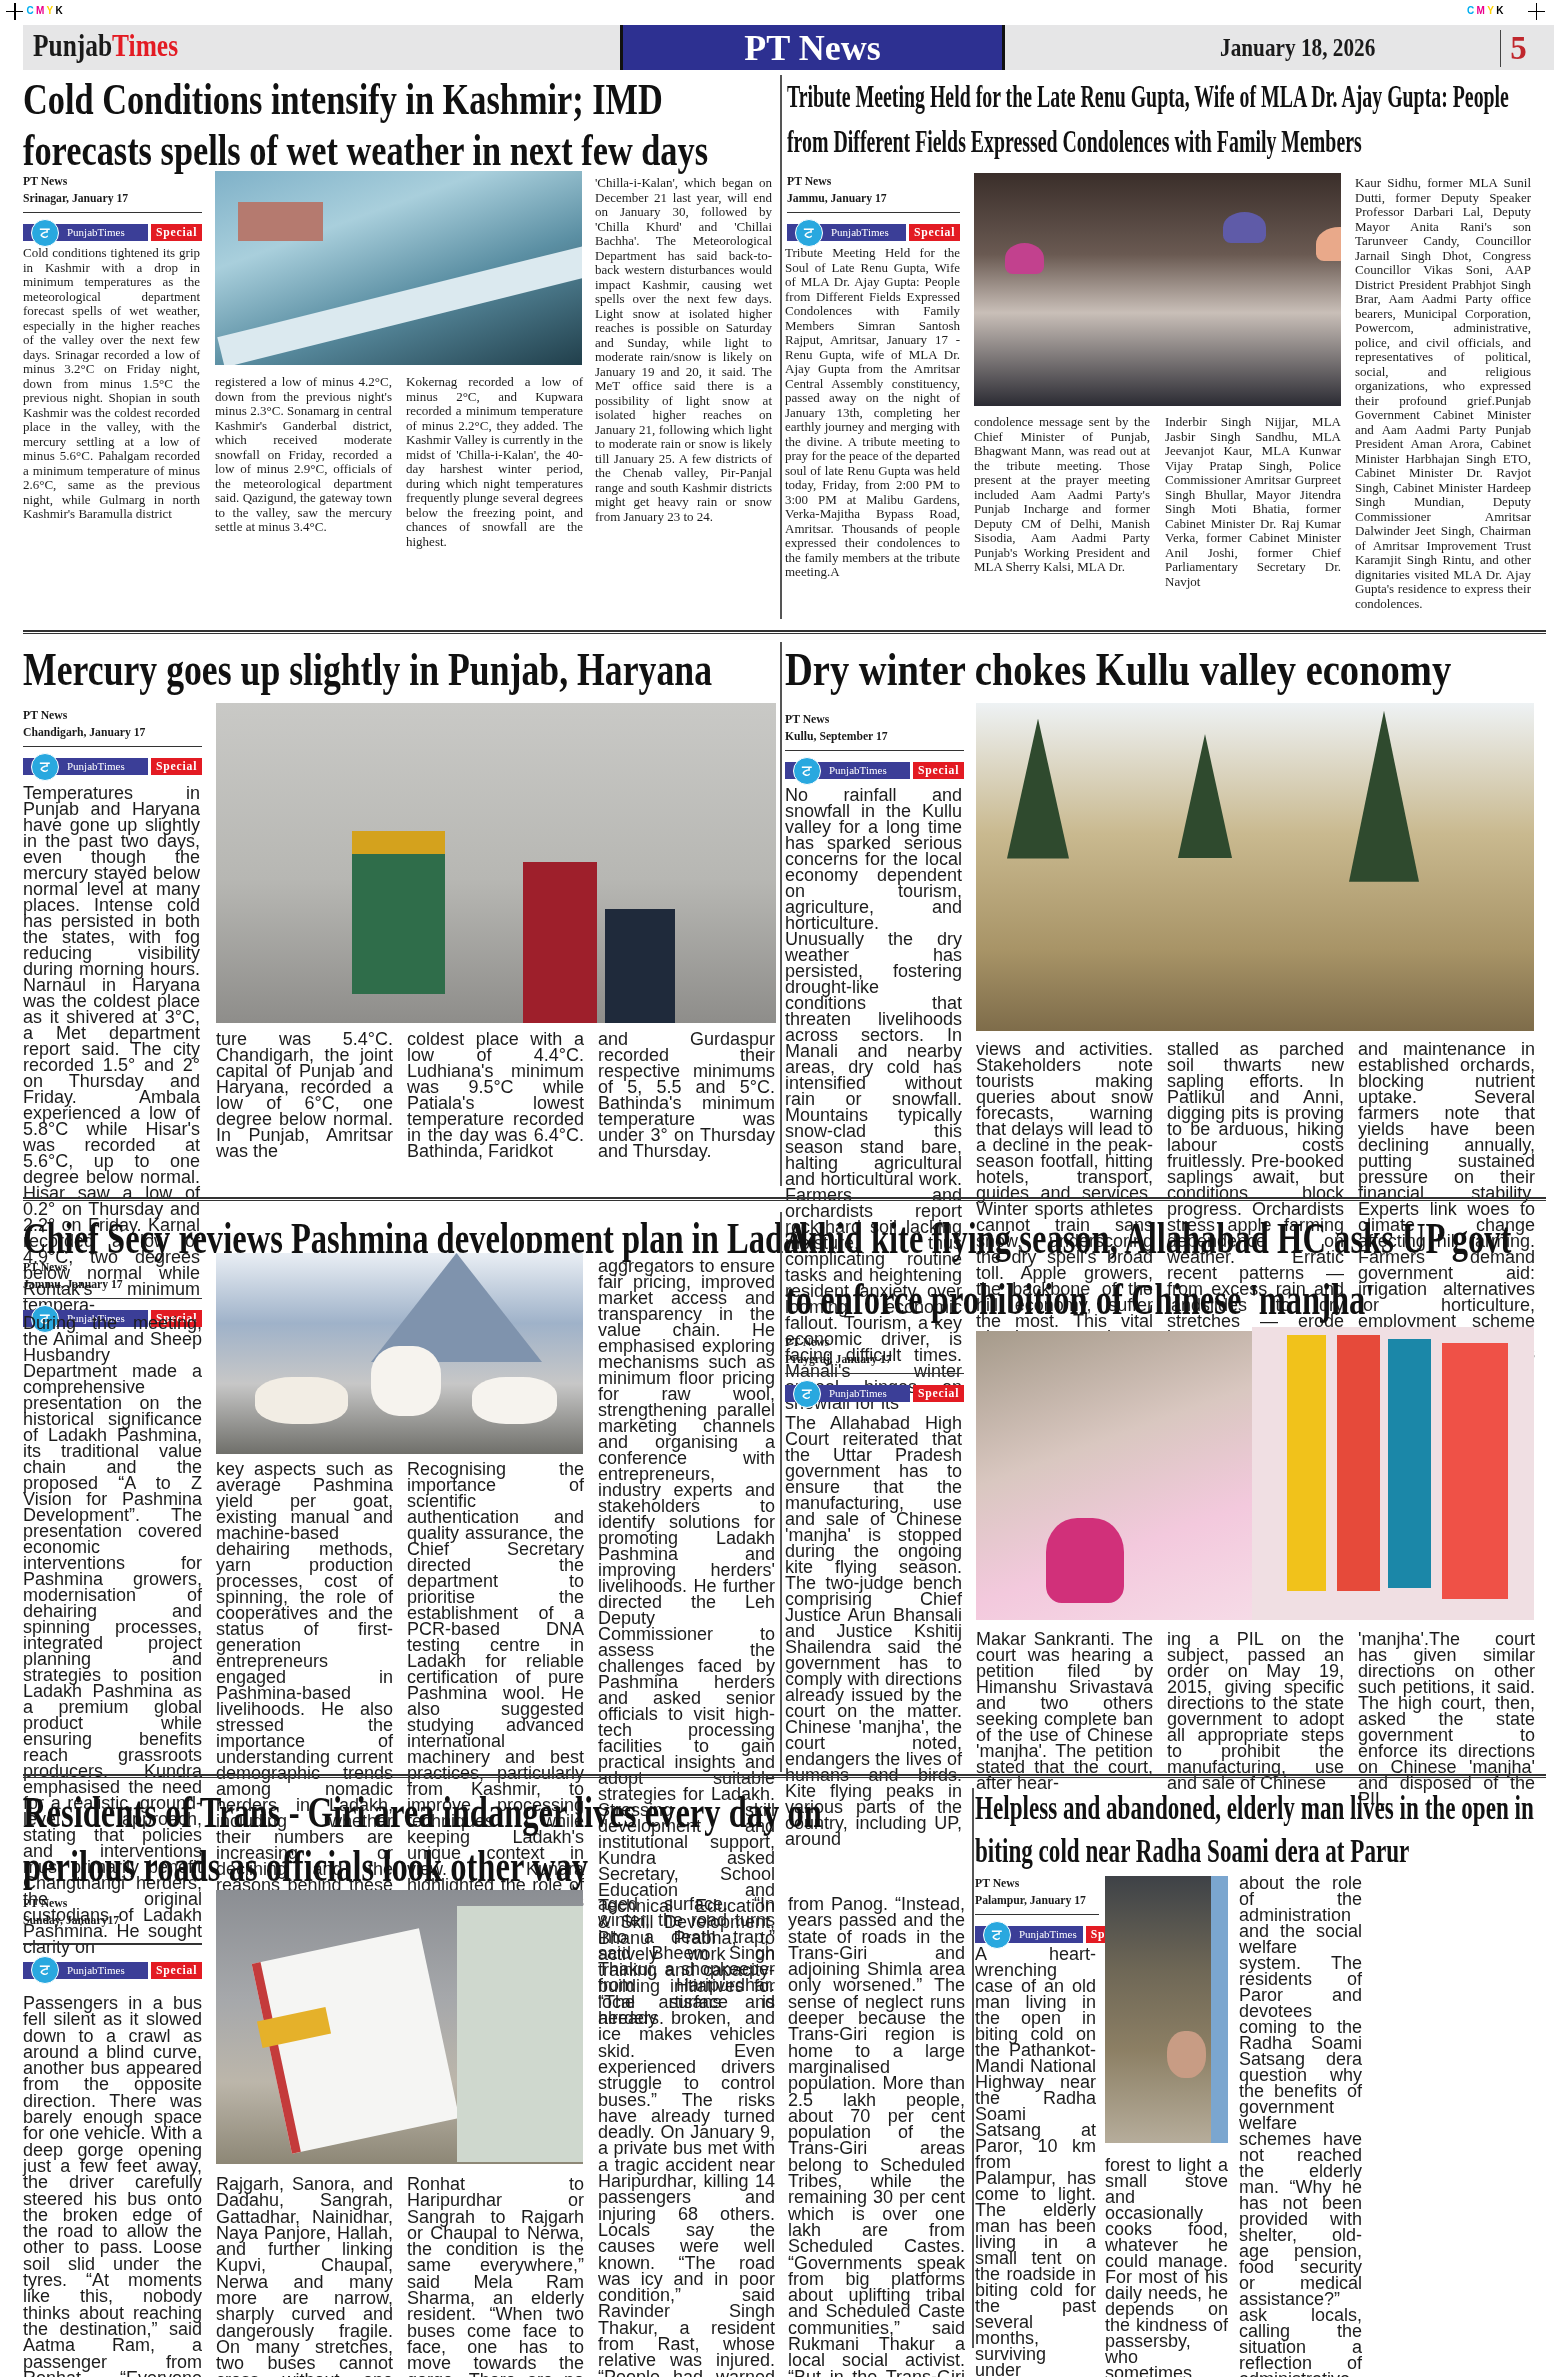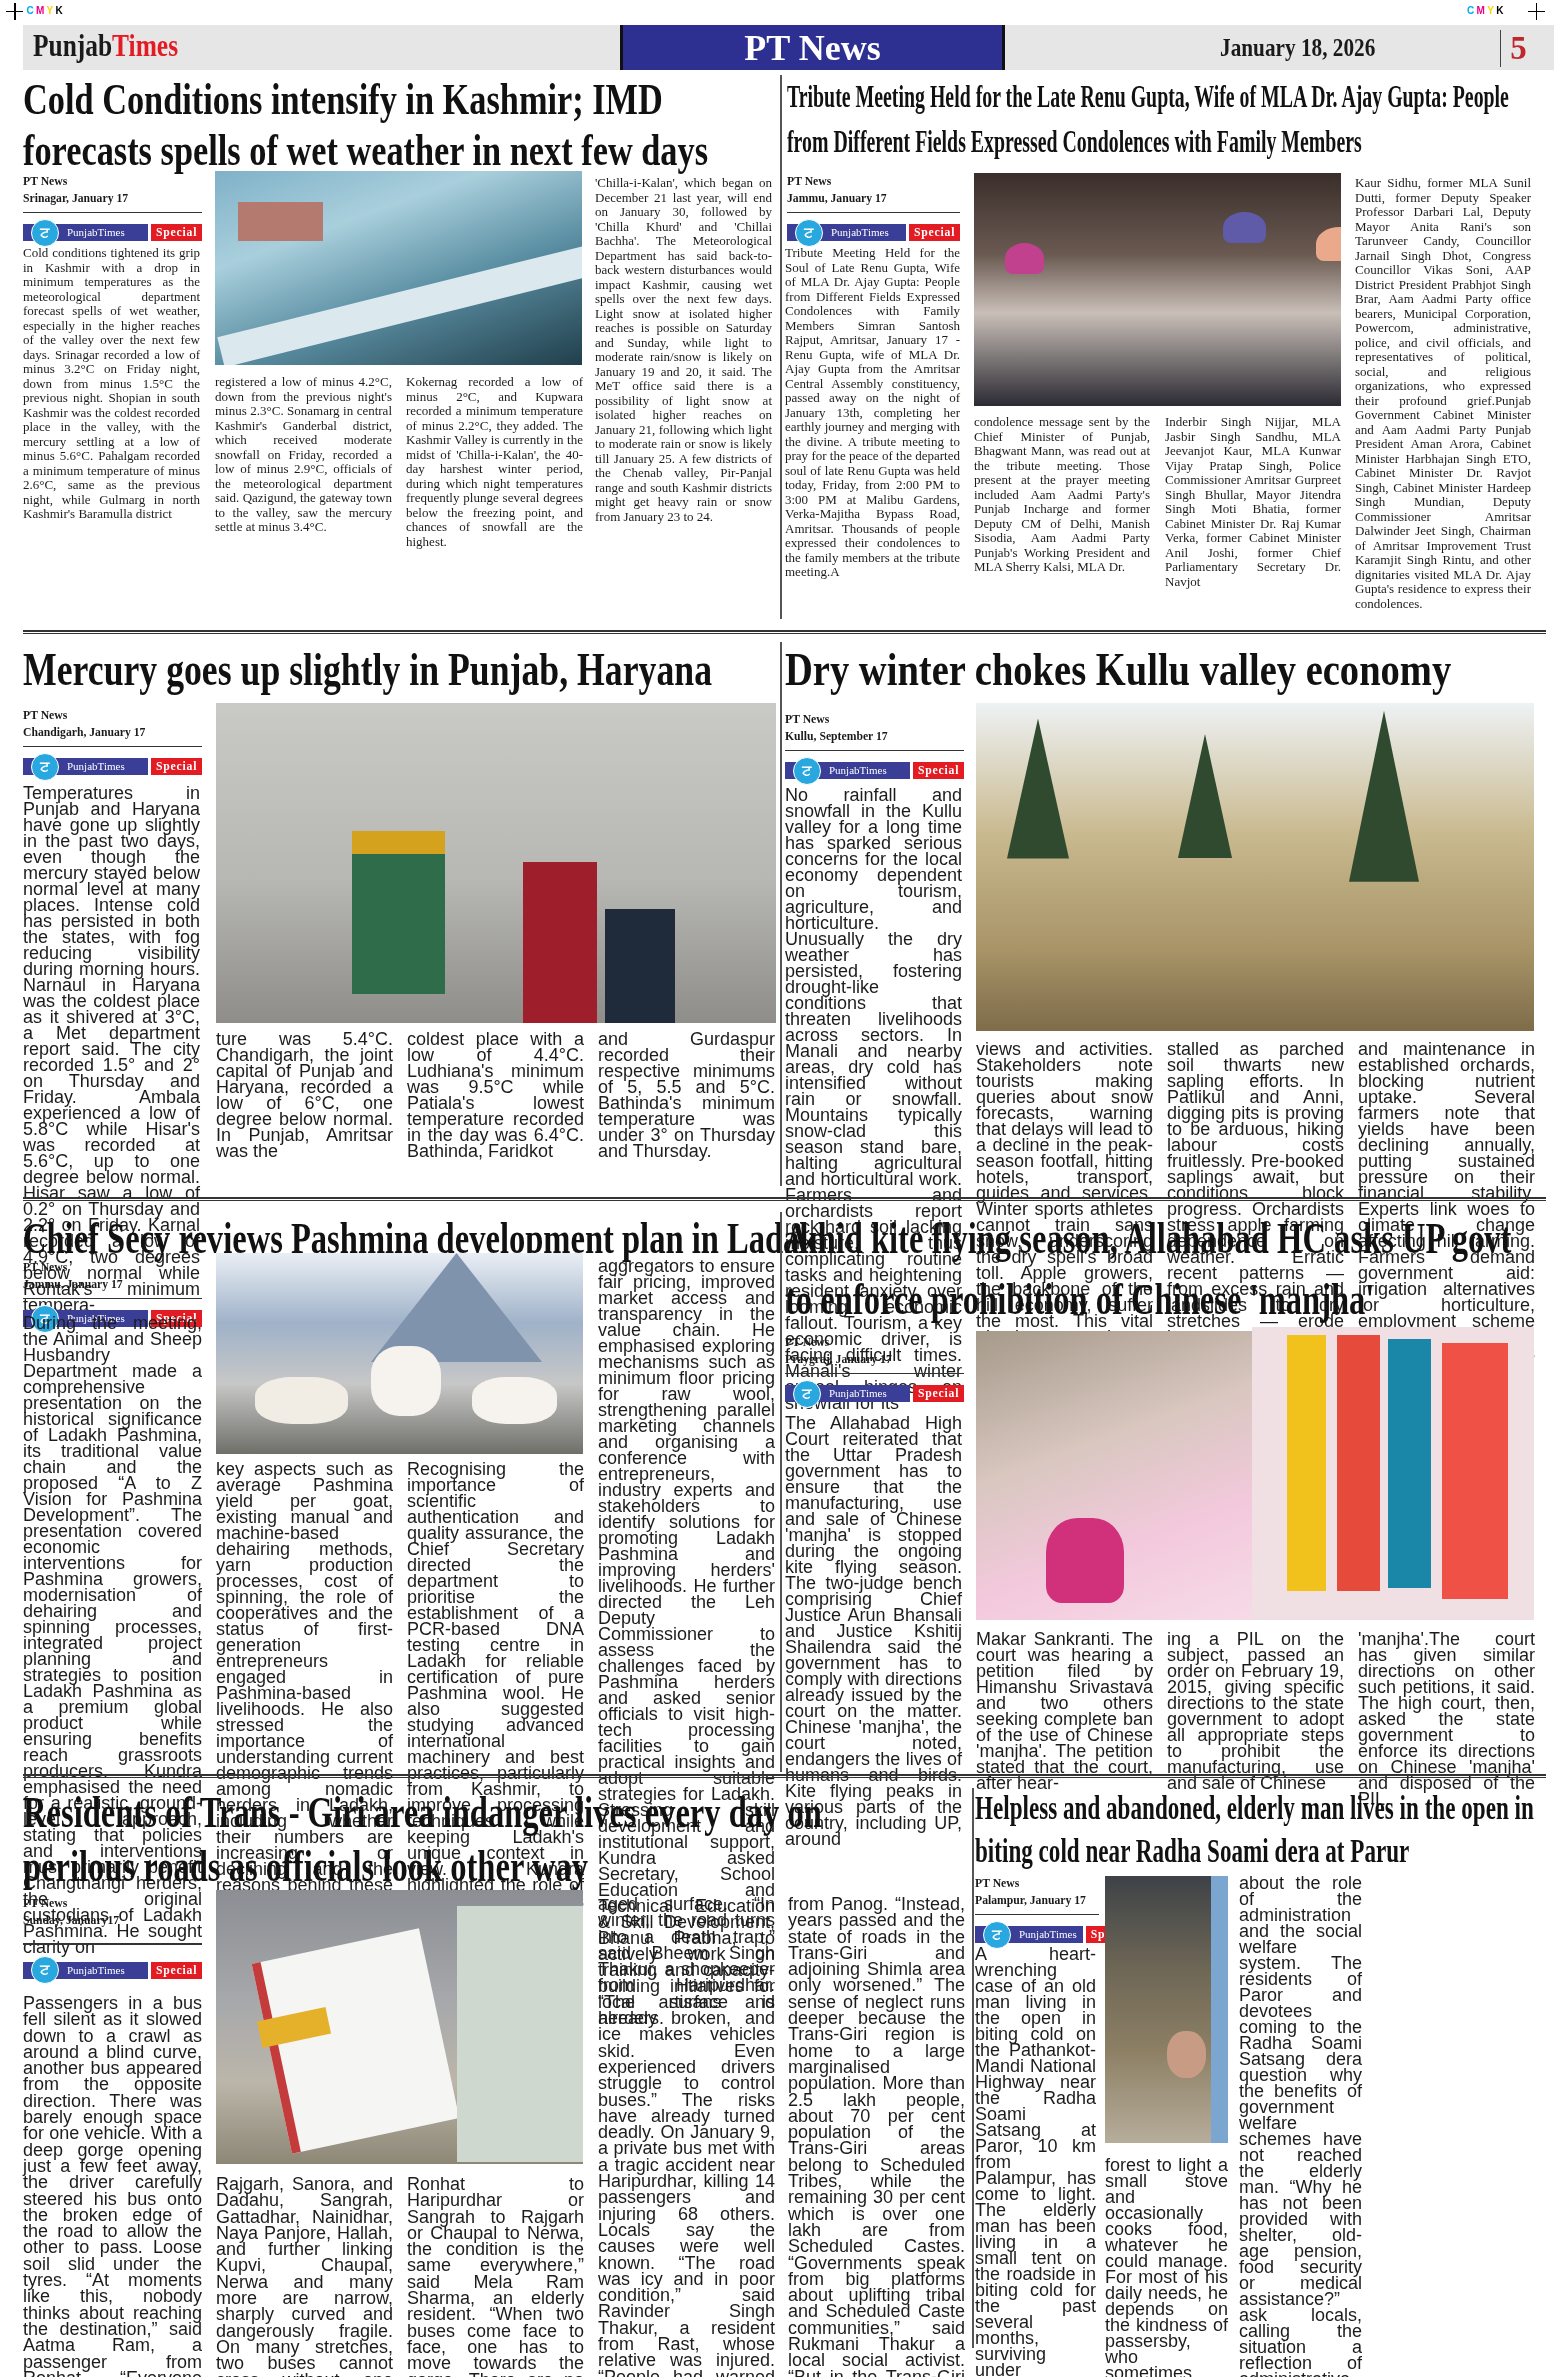--- a/index.html
+++ b/index.html
@@ -174,21 +174,21 @@
 <div class="photo" style="left:976px;top:1331px;width:276px;height:289px;background:linear-gradient(160deg,#a59a8a 0%,#d9c7c0 40%,#f3c9dd 70%,#f6dbe7 100%);">
   <div style="position:absolute;left:70px;top:187px;width:78px;height:85px;border-radius:40% 40% 20% 20%;background:#d1307a;"></div>
 </div>
 <div class="photo" style="left:1252px;top:1327px;width:282px;height:293px;background:#f0dfe3;">
   <div style="position:absolute;left:35px;top:7.8px;width:39px;height:256px;background:#f1c21b;"></div>
   <div style="position:absolute;left:85px;top:7.8px;width:43px;height:256px;background:#e64a3a;"></div>
   <div style="position:absolute;left:136px;top:11.7px;width:43px;height:249px;background:#1b87a8;"></div>
   <div style="position:absolute;left:190px;top:15.5px;width:66px;height:256px;background:#ef5147;"></div>
 </div>
 <div class="abs body condensed" style="left:976px;top:1631px;width:177px;line-height:16px;">Makar Sankranti. The court was hearing a petition filed by Himanshu Srivastava and two others seeking complete ban of the use of Chinese 'manjha'. The petition stated that the court, after hear-</div>
-<div class="abs body condensed" style="left:1167px;top:1631px;width:177px;line-height:16px;">ing a PIL on the subject, passed an order on February 19, 2015, giving specific directions to the state government to adopt all appropriate steps to prohibit the manufacturing, use and sale of Chinese</div>
+<div class="abs body condensed" style="left:1167px;top:1631px;width:177px;line-height:16px;">ing a PIL on the subject, passed an order on May 19, 2015, giving specific directions to the state government to adopt all appropriate steps to prohibit the manufacturing, use and sale of Chinese</div>
 <div class="abs body condensed" style="left:1358px;top:1631px;width:177px;line-height:16px;">'manjha'.The court has given similar directions on other such petitions, it said. The high court, then, asked the state government to enforce its directions on Chinese 'manjha' and disposed of the PIL.</div>
 
 <div class="hrule" style="left:23px;top:1774px;width:1523px;"></div>
 
 <div class="abs headline" style="left:23px;top:1788px;font-size:44px;transform:scaleX(0.74);">Residents of Trans - Giri area indanger lives every day on</div>
 <div class="abs headline" style="left:23px;top:1842px;font-size:44px;transform:scaleX(0.74);">perilous roads as officials look other way</div>
 <div class="abs" style="left:23px;top:1895px;width:179px;">
   <div class="byline">PT News</div>
   <div class="byline">Sunday, January17</div>
   <div class="byline-rule" style="margin-top:14px;"></div>

